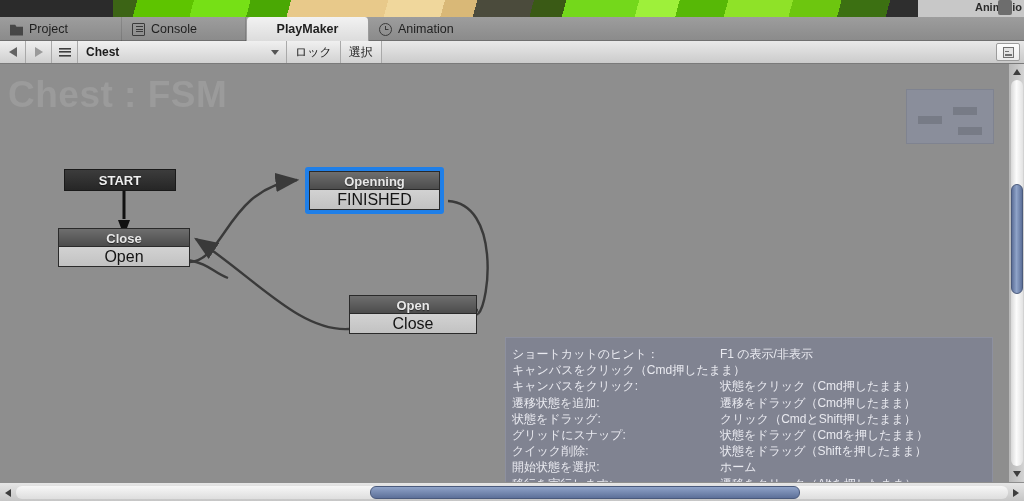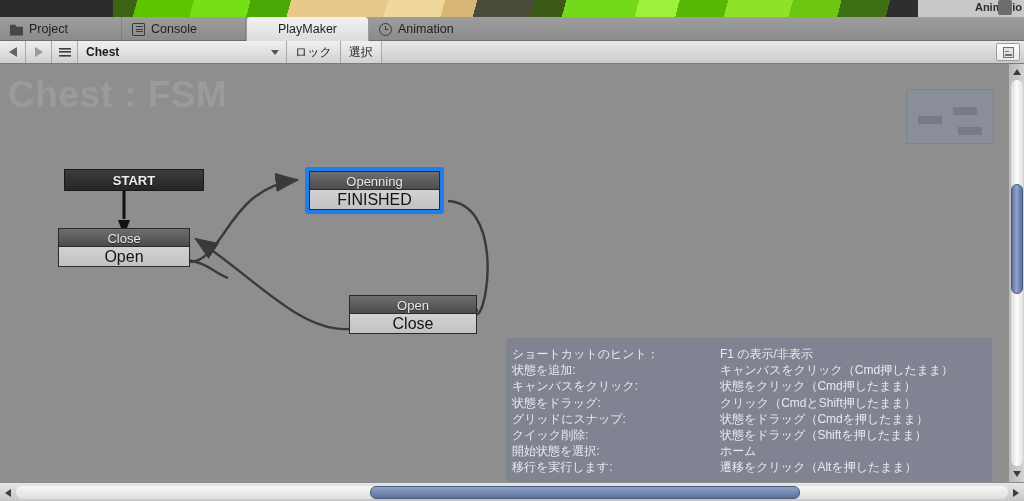--- a/index.html
+++ b/index.html
@@ -48,21 +48,21 @@
   .tab {
     height:24px; display:flex; align-items:center; gap:6px;
     padding:0 20px 0 10px; font-size:12.5px; color:#1f1f1f;
     border-right:1px solid rgba(0,0,0,0.12);
     background:transparent;
   }
   .tab.active {
     background:linear-gradient(#f2f2f2,#dcdcdc);
     border-radius:4px 4px 0 0;
     border-left:1px solid #9b9b9b; border-right:1px solid #9b9b9b;
-    font-weight:400;
+    font-weight:700;
   }
   .tab-ico { width:13px; height:13px; position:relative; flex:0 0 auto; }
   .ico-folder {
     background:#3a3a3a;
     clip-path:polygon(0 18%,40% 18%,50% 33%,100% 33%,100% 100%,0 100%);
     opacity:.85;
   }
   .ico-console {
     border:1.4px solid #3a3a3a; border-radius:1px;
     background:
@@ -152,21 +152,21 @@
   .minimap {
     position:absolute; left:906px; top:25px; width:88px; height:55px;
     background:#8a8e9b; border:1px solid #7f8390;
   }
   .mm-box { position:absolute; background:#777b86; }
 
   
   .node { position:absolute; }
   .node-hdr {
     height:19px; line-height:19px; text-align:center;
-    font-size:13px; font-weight:400; color:#e8e8e8;
+    font-size:13px; font-weight:700; color:#e8e8e8;
     background:linear-gradient(#6e6e6e,#4c4c4c);
     text-shadow:0 1px 1px rgba(0,0,0,.55);
     border:1px solid #2a2a2a;
   }
   .node-evt {
     height:20px; line-height:20px; text-align:center;
     font-size:16px; color:#141414;
     background:linear-gradient(#d2d2d2,#c2c2c2);
     border:1px solid #2a2a2a; border-top:none;
   }
@@ -306,21 +306,21 @@
       <path d="M190,198 C225,196 228,124 297,116" stroke="#3a3a3a" stroke-width="2.4" fill="none" marker-end="url(#ah)"></path>
 
       <path d="M448,137 C500,140 490,238 478,250" stroke="#3a3a3a" stroke-width="2.4" fill="none"></path>
       <path d="M478,250 C474,252 462,250 455,248" stroke="#3a3a3a" stroke-width="2.4" fill="none" marker-end="url(#ah)"></path>
 
       <path d="M349,265 C300,268 256,215 196,175" stroke="#3a3a3a" stroke-width="2.4" fill="none" marker-end="url(#ah)"></path>
 
       <path d="M188,196 C210,200 212,208 228,214" stroke="#3a3a3a" stroke-width="2.4" fill="none"></path>
     </svg>
 
-    <div class="node" style="left:64px;top:105px;width:140px">
+    <div class="node" style="left:64px;top:105px;width:112px">
       <div class="node-start">START</div>
     </div>
 
     <div class="node" style="left:58px;top:164px;width:132px">
       <div class="node-hdr">Close</div>
       <div class="node-evt">Open</div>
     </div>
 
     <div class="node sel" style="left:305px;top:103px;width:139px">
       <div class="node-hdr">Openning</div>
@@ -331,26 +331,29 @@
       <div class="node-hdr">Open</div>
       <div class="node-evt">Close</div>
     </div>
 
     <div class="hints">
       <div class="hint-row">
         <span class="hint-k">ショートカットのヒント：</span>
         <span class="hint-v">F1 の表示/非表示</span>
       </div>
       <div class="hint-row">
-        <span class="hint-k">状態を追加:</span>
         <span class="hint-v">キャンバスをクリック（Cmd押したまま）</span>
       </div>
       <div class="hint-row">
         <span class="hint-k">キャンバスをクリック:</span>
         <span class="hint-v">状態をクリック（Cmd押したまま）</span>
+      </div>
+      <div class="hint-row">
+        <span class="hint-k">遷移状態を追加:</span>
+        <span class="hint-v">遷移をドラッグ（Cmd押したまま）</span>
       </div>
       <div class="hint-row">
         <span class="hint-k">状態をドラッグ:</span>
         <span class="hint-v">クリック（CmdとShift押したまま）</span>
       </div>
       <div class="hint-row">
         <span class="hint-k">グリッドにスナップ:</span>
         <span class="hint-v">状態をドラッグ（Cmdを押したまま）</span>
       </div>
       <div class="hint-row">

